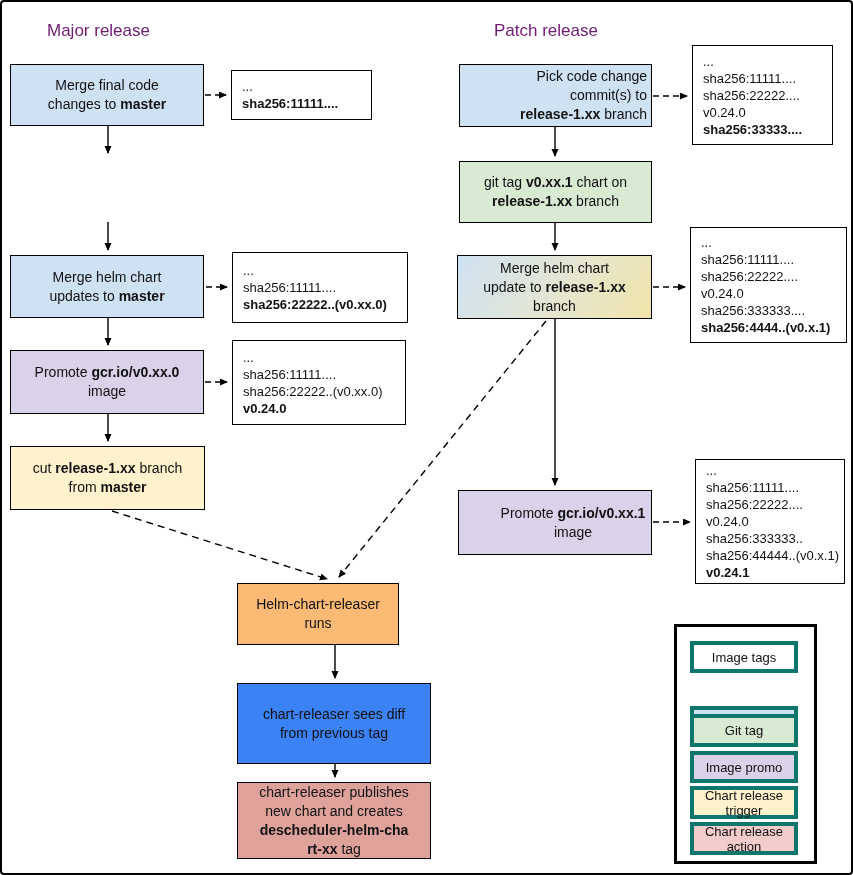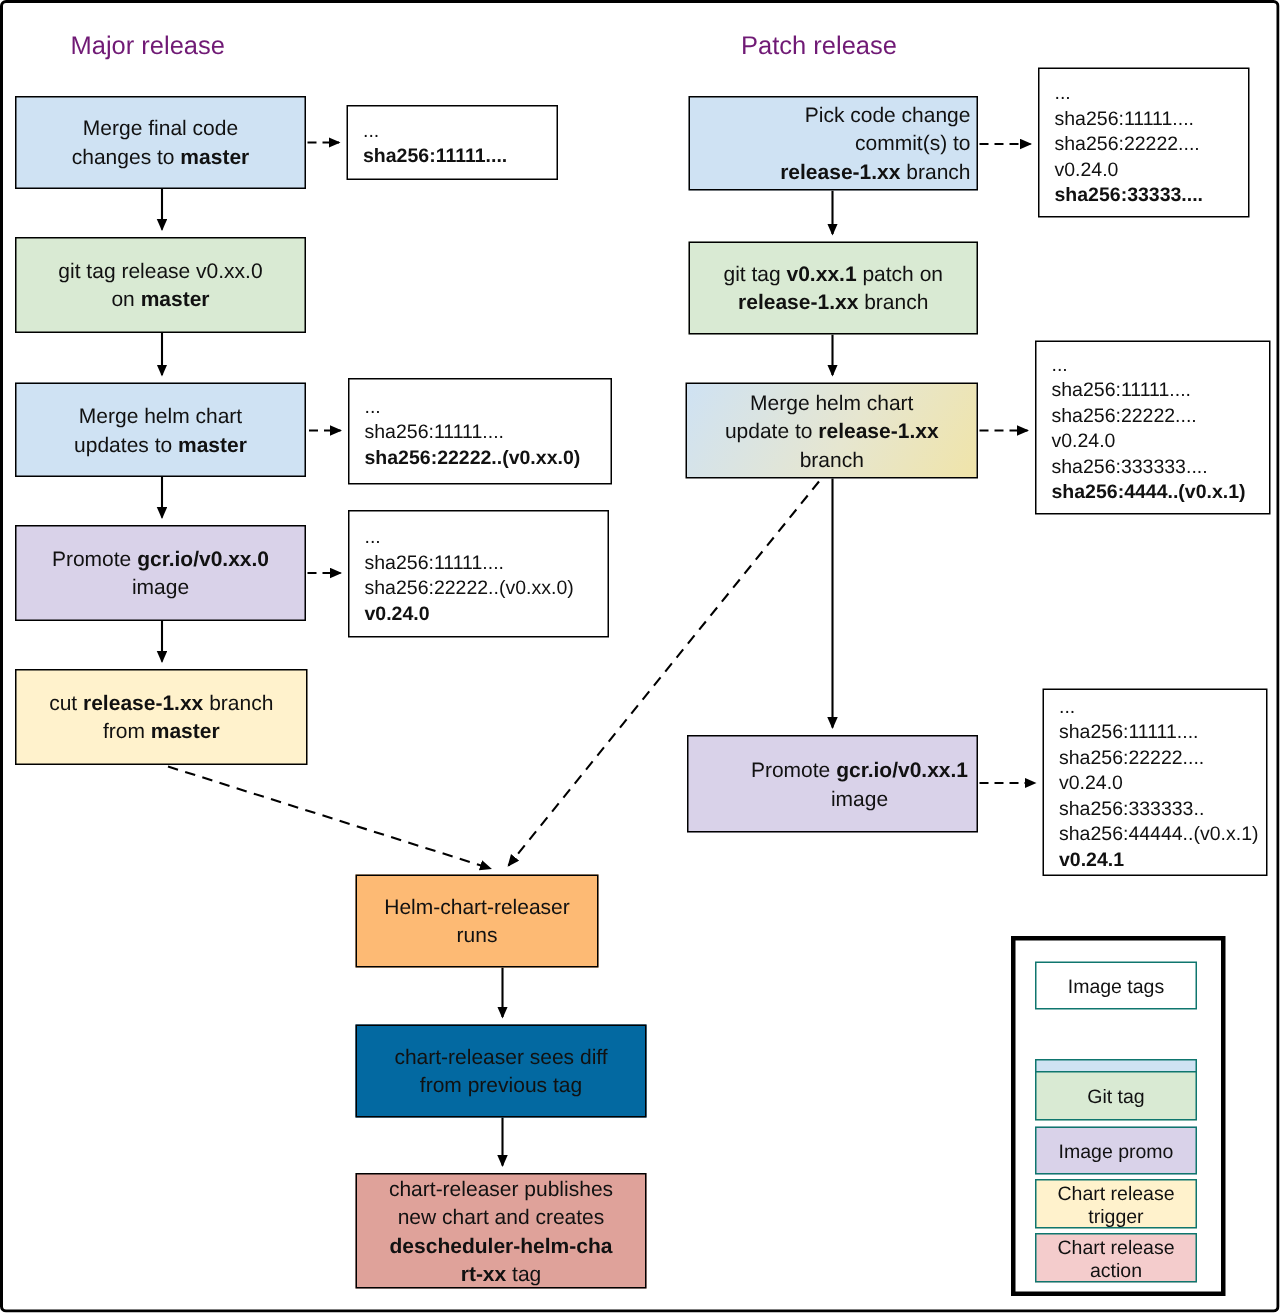--- a/index.html
+++ b/index.html
@@ -14,21 +14,21 @@
     display:flex;flex-direction:column;justify-content:center;align-items:center;
     text-align:center;font-size:14px;line-height:19px;padding:2px 4px;
   }
   .sha{
     position:absolute;box-sizing:border-box;border:1px solid #000;background:#fff;
     display:flex;flex-direction:column;justify-content:center;align-items:flex-start;
     text-align:left;font-size:13px;line-height:17px;padding:4px 6px 4px 10px;white-space:nowrap;
   }
   .legend-frame{position:absolute;box-sizing:border-box;border:3px solid #000;background:#fff;}
   .legend-item{
-    position:absolute;box-sizing:border-box;border:1px solid #0f766e;
+    position:absolute;box-sizing:border-box;border:4px solid #0f766e;
     display:flex;flex-direction:column;justify-content:center;align-items:center;
     text-align:center;font-size:13px;line-height:15px;
   }
   svg.arrows{position:absolute;left:0;top:0;pointer-events:none;}
   b{font-weight:bold;}
 </style>
 </head>
 <body>
 
 <div id="frame">
@@ -63,61 +63,57 @@
     <line x1="651" y1="520" x2="688" y2="520" stroke="#000" stroke-width="1.4" stroke-dasharray="6 4" marker-end="url(#ah)"></line>
 
     <line x1="110" y1="509" x2="325" y2="577" stroke="#000" stroke-width="1.4" stroke-dasharray="7 5" marker-end="url(#ah)"></line>
     <line x1="544" y1="319" x2="337" y2="575" stroke="#000" stroke-width="1.4" stroke-dasharray="7 5" marker-end="url(#ah)"></line>
   </svg>
 
   <div class="box" style="left: 8px; top: 62px; width: 194px; height: 62px; background: rgb(207, 226, 243);">
       <div><span>Merge final code</span></div>
       <div><span>changes to </span><b>master</b></div>
     </div>
-  <div class="box" style="left: 8px; top: 156px; width: 194px; height: 64px; background: rgb(217, 234, 211);">
-      <div><span>git tag release v0.xx.0</span></div>
-      <div><span>on </span><b>master</b></div>
-    </div>
   <div class="box" style="left: 8px; top: 253px; width: 194px; height: 63px; background: rgb(207, 226, 243);">
       <div><span>Merge helm chart</span></div>
       <div><span>updates to </span><b>master</b></div>
     </div>
   <div class="box" style="left: 8px; top: 348px; width: 194px; height: 64px; background: rgb(217, 210, 233);">
       <div><span>Promote </span><b>gcr.io/v0.xx.0</b></div>
       <div><span>image</span></div>
     </div>
   <div class="box" style="left: 8px; top: 444px; width: 195px; height: 64px; background: rgb(255, 242, 204);">
       <div><span>cut </span><b>release-1.xx</b><span> branch</span></div>
       <div><span>from </span><b>master</b></div>
     </div>
 
   <div class="box" style="left: 457px; top: 62px; width: 193px; height: 63px; background: rgb(207, 226, 243); align-items: flex-end;">
       <div><span>Pick code change</span></div>
       <div><span>commit(s) to</span></div>
       <div><b>release-1.xx</b><span> branch</span></div>
     </div>
   <div class="box" style="left: 457px; top: 159px; width: 193px; height: 62px; background: rgb(217, 234, 211);">
-      <div><span>git tag </span><b>v0.xx.1</b><span> patch on</span></div>
+      <div><span>git tag </span><b>v0.xx.1</b><span> chart on</span></div>
       <div><b>release-1.xx</b><span> branch</span></div>
     </div>
   <div class="box" style="left: 455px; top: 253px; width: 195px; height: 64px; background: linear-gradient(120deg, rgb(207, 226, 243) 0%, rgb(230, 230, 208) 55%, rgb(240, 228, 169) 100%);">
       <div><span>Merge helm chart</span></div>
       <div><span>update to </span><b>release-1.xx</b></div>
       <div><span>branch</span></div>
     </div>
   <div class="box" style="left: 456px; top: 488px; width: 194px; height: 65px; background: rgb(217, 210, 233); padding-left: 40px;">
       <div><span>Promote </span><b>gcr.io/v0.xx.1</b></div>
       <div><span>image</span></div>
     </div>
 
   <div class="box" style="left: 235px; top: 581px; width: 162px; height: 62px; background: #fdba74;">
       <div><span>Helm-chart-releaser</span></div>
       <div><span>runs</span></div>
     </div>
-  <div class="box" style="left: 235px; top: 681px; width: 194px; height: 62px; background: #0369a1;">
+  <div class="box" style="left: 235px; top: 681px; width: 194px; height: 81px; background: #3b82f6;">
       <div><span>chart-releaser sees diff</span></div>
       <div><span>from previous tag</span></div>
     </div>
   <div class="box" style="left: 235px; top: 780px; width: 194px; height: 77px; background: rgb(223, 162, 154); justify-content: center;">
       <div><span>chart-releaser publishes</span></div>
       <div><span>new chart and creates</span></div>
       <div><b>descheduler-helm-cha</b></div>
       <div><b>rt-xx</b><span> tag</span></div>
     </div>
 

